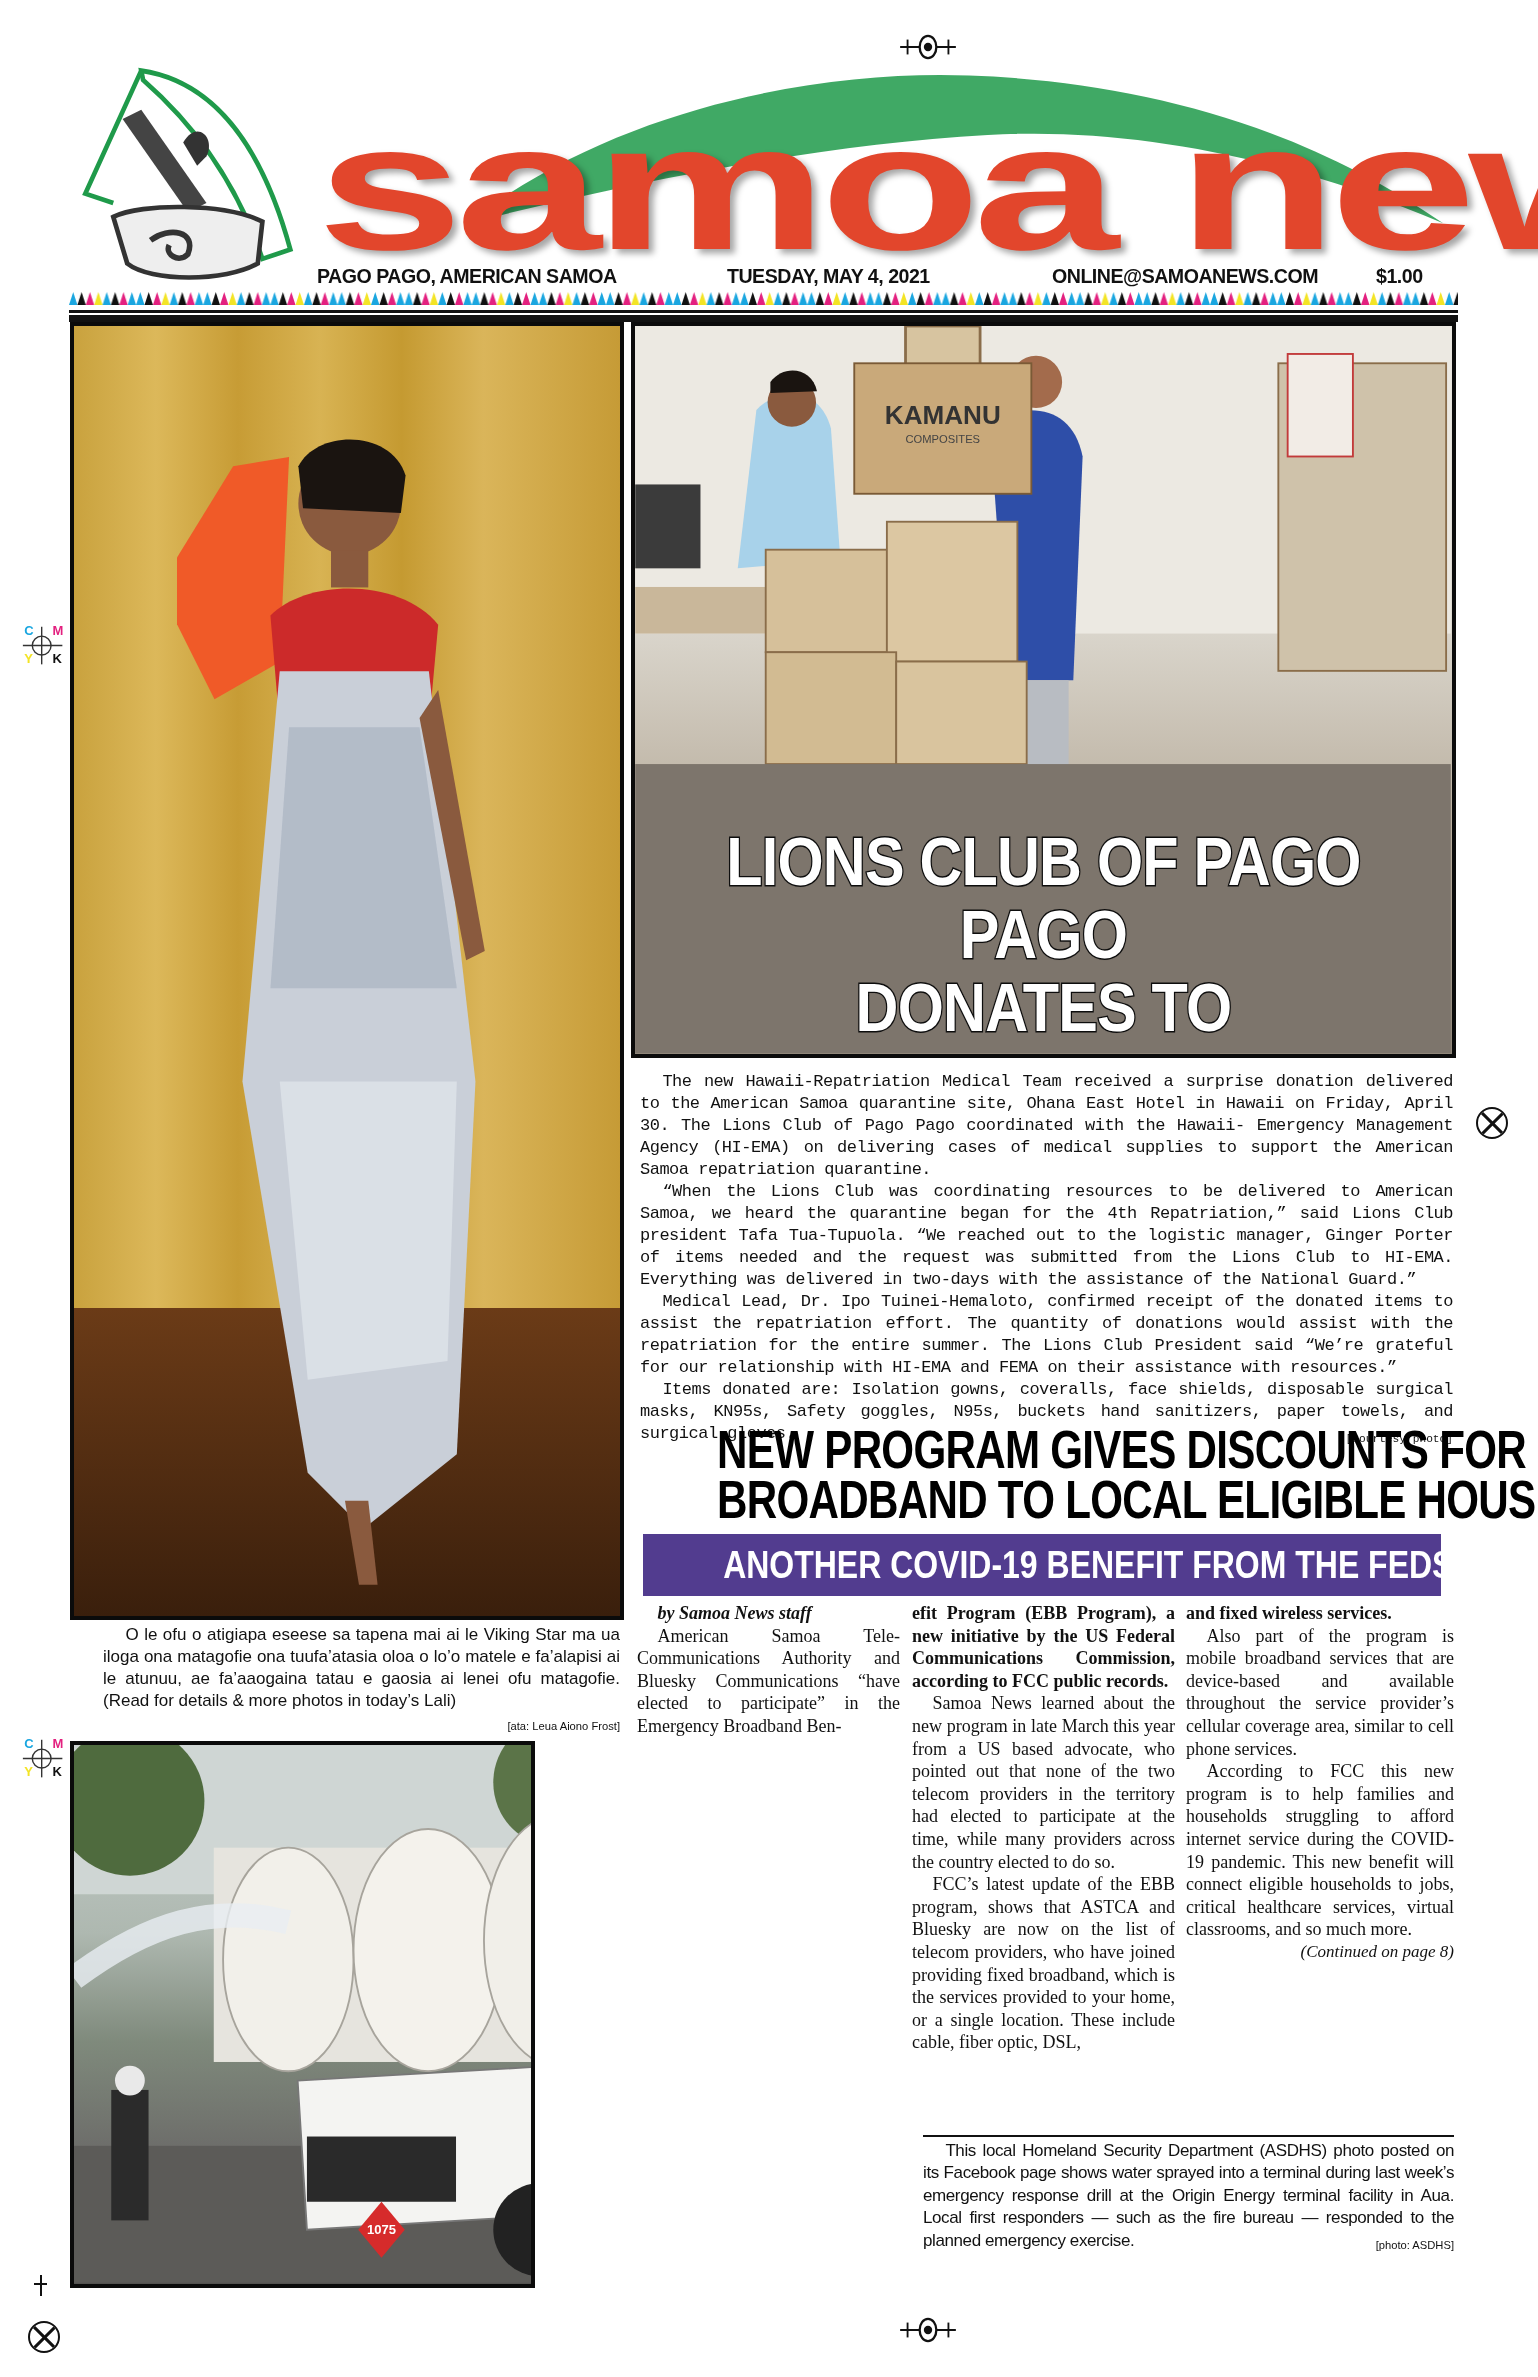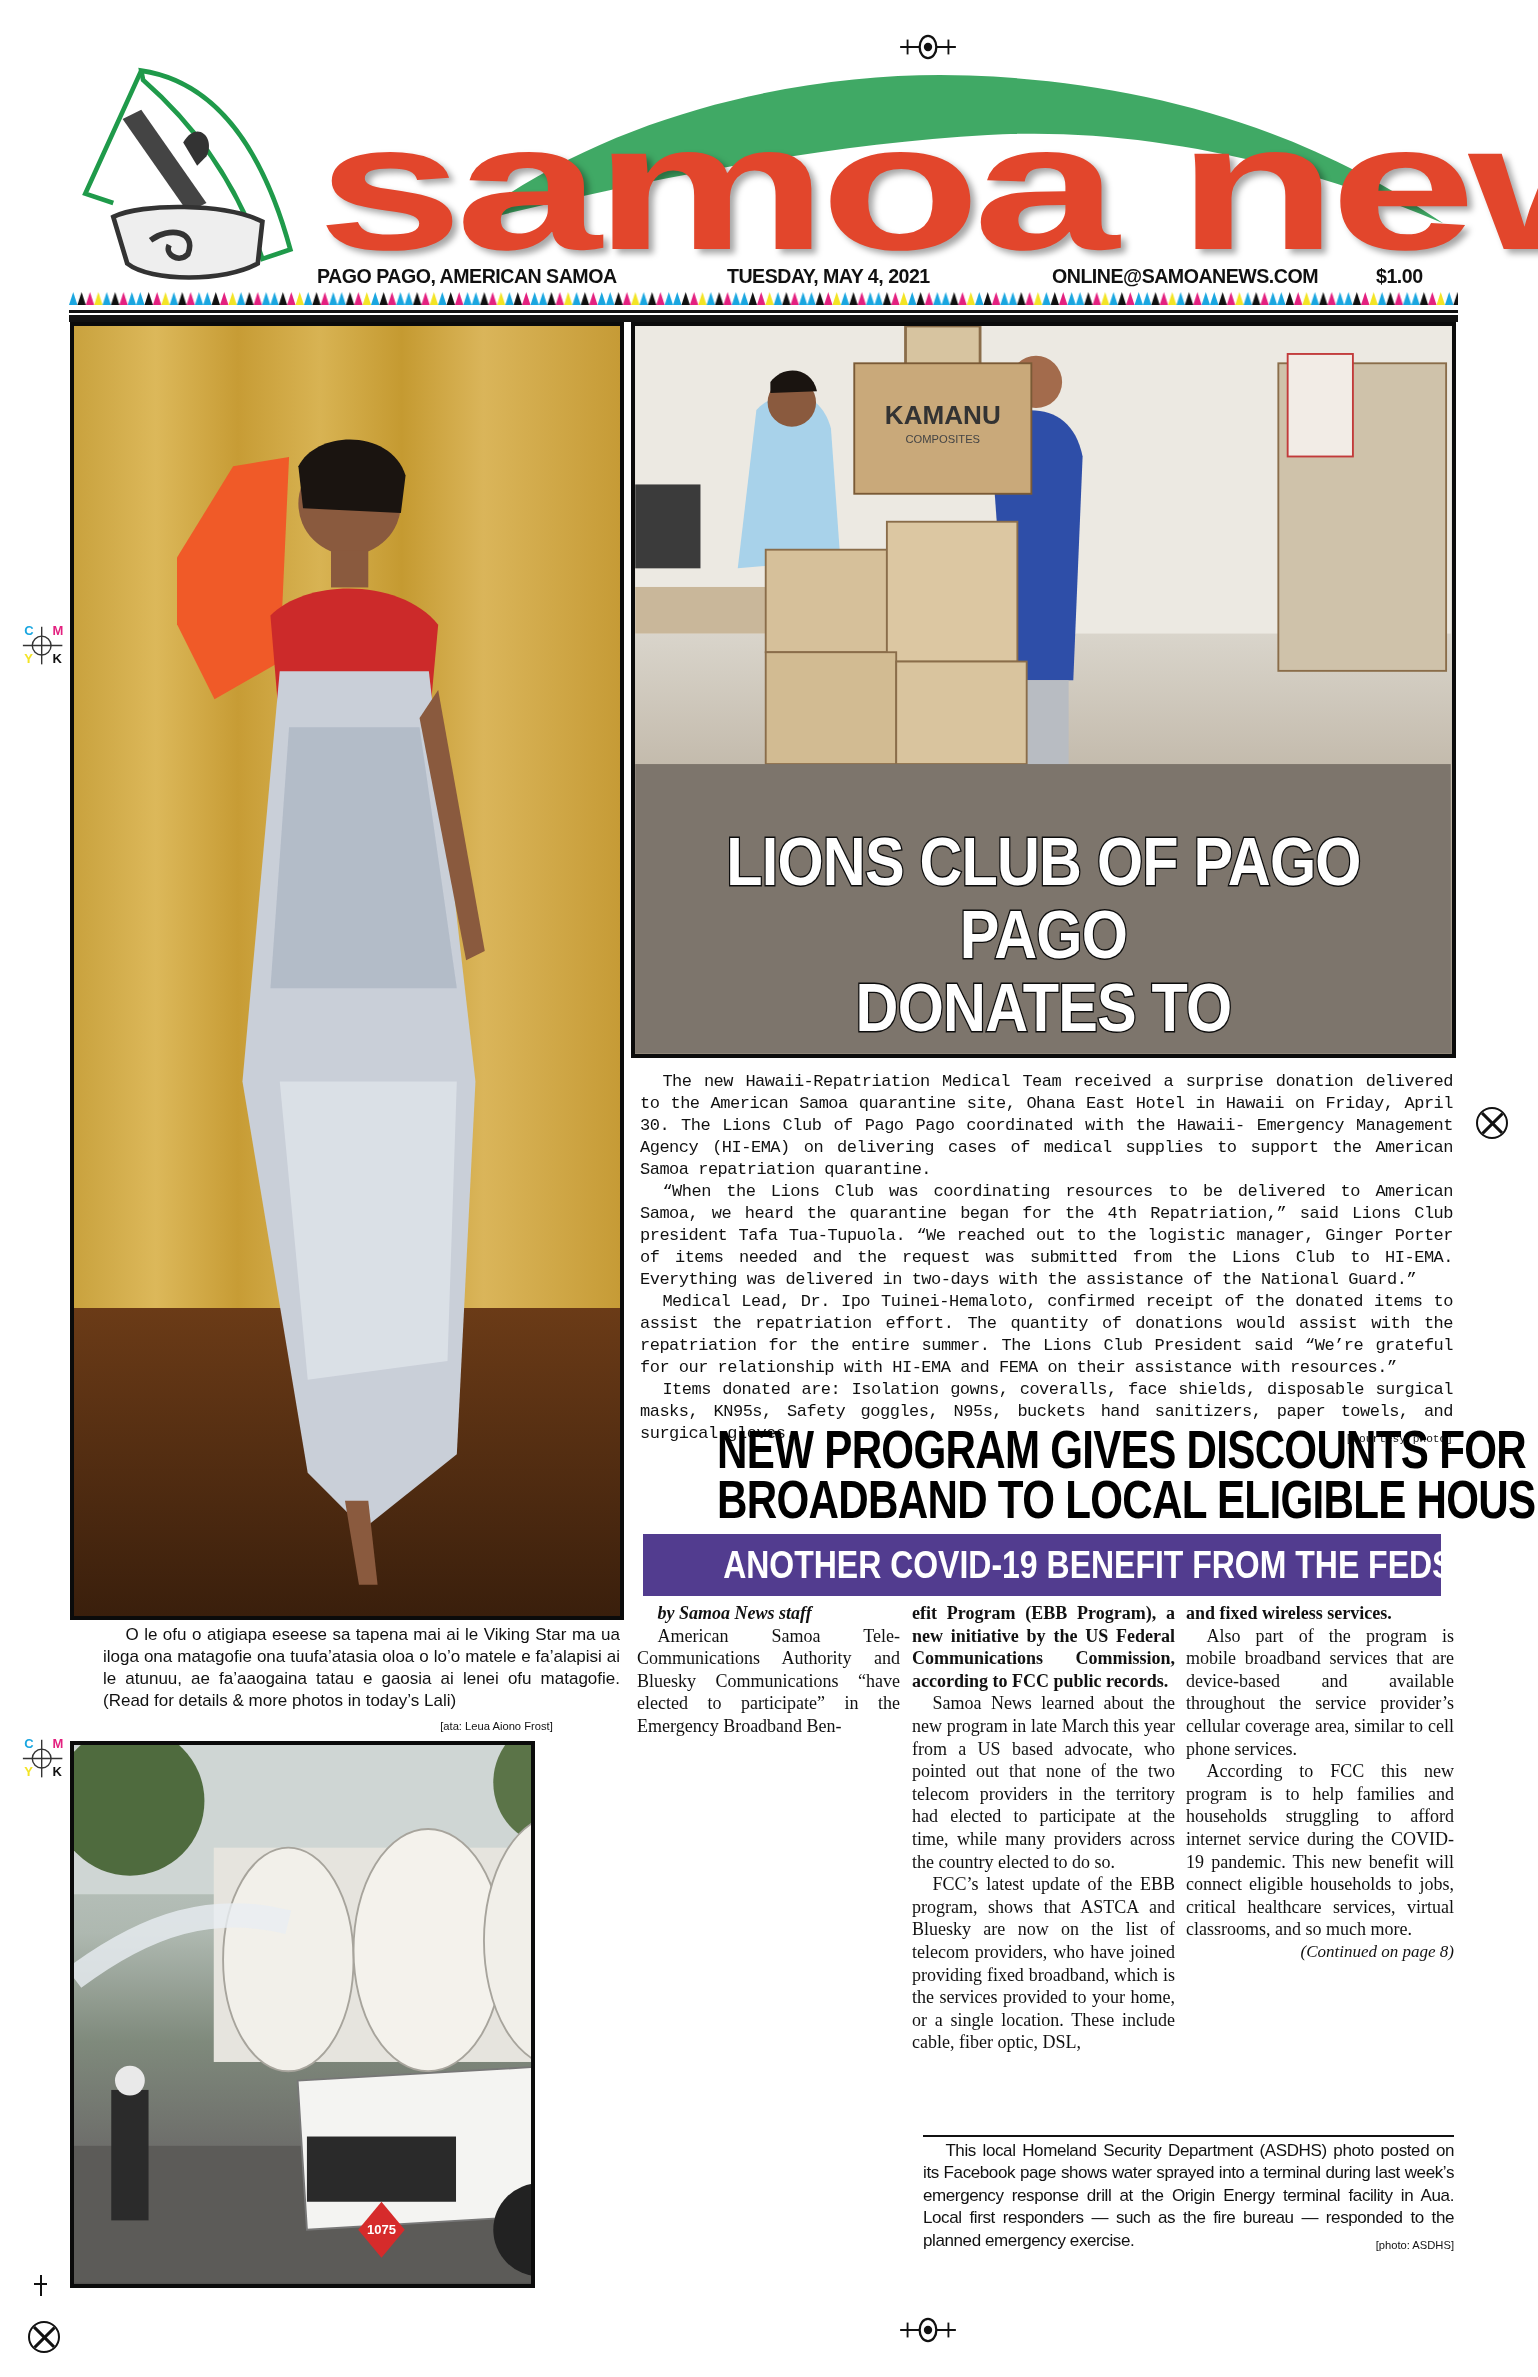--- a/index.html
+++ b/index.html
@@ -70,21 +70,21 @@
   .col { top: 1602px; width: 263px; font-family: "Liberation Serif", serif; font-size: 18px; line-height: 22.6px; text-align: justify; }
   .col p { text-indent: 20.5px; }
   .col p.noindent { text-indent: 0; font-weight: bold; }
   .byline { font-weight: bold; font-style: italic; text-indent: 0; }
   .cont { font-style: italic; text-align: right; font-size: 17px; }
 
   .rule-bottom { left: 923px; top: 2135px; width: 531px; height: 1.9px; background: #111; }
 
   .left-caption { left: 103px; top: 1624px; width: 517px; font-size: 17px; line-height: 22px; text-align: justify; }
   .left-caption p { text-indent: 22.4px; }
-  .left-credit { left: 373px; top: 1720px; width: 247px; font-size: 11.2px; text-align: center; }
+  .left-credit { left: 373px; top: 1720px; width: 247px; font-size: 11.2px; text-align: right; }
 
   .fire-caption { left: 923px; top: 2140px; width: 531px; font-size: 17px; line-height: 22.4px; text-align: justify; letter-spacing: -0.4px; }
   .fire-caption p { text-indent: 22.4px; }
 </style>
 </head>
 <body>
 
 <div class="abs reg-target" style="left:900px; top:34px;">
   <svg width="56" height="26" viewBox="0 0 60 28">
       <line x1="0" y1="14" x2="60" y2="14" stroke="#111" stroke-width="2"></line>

